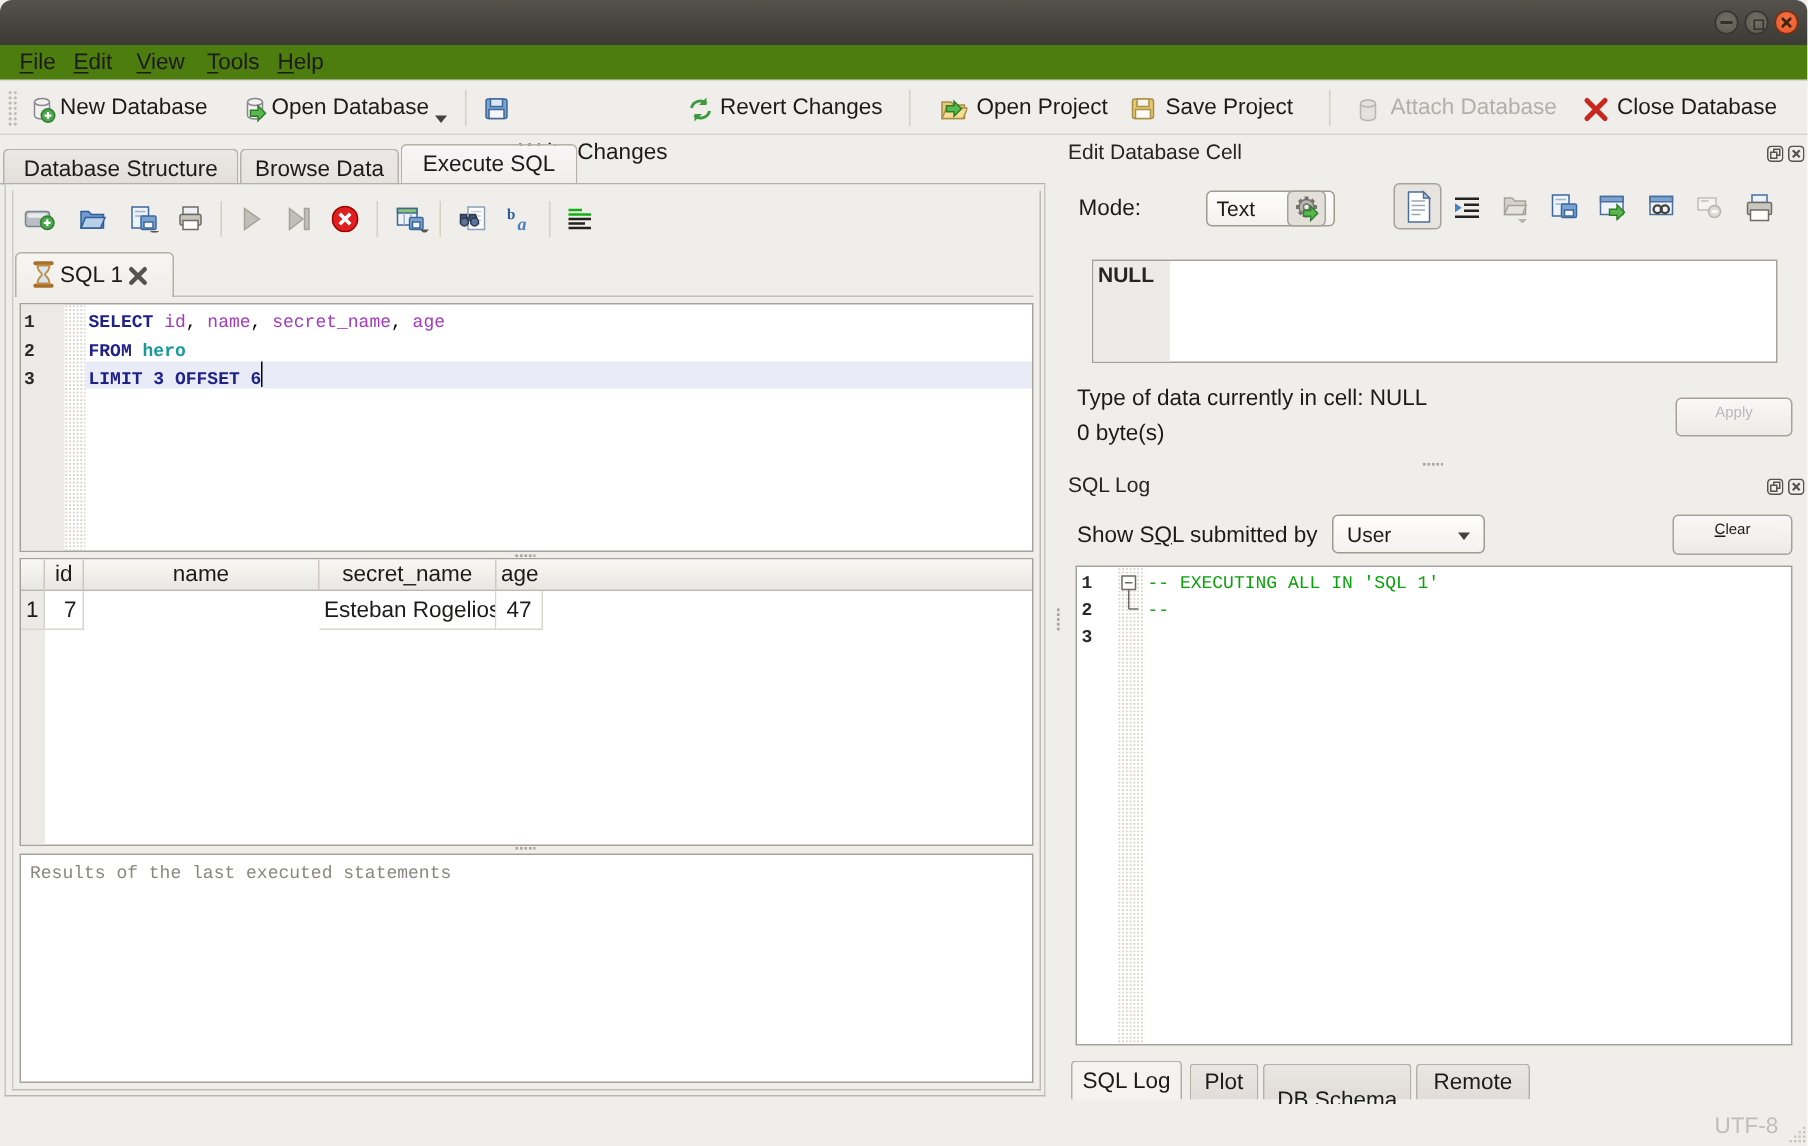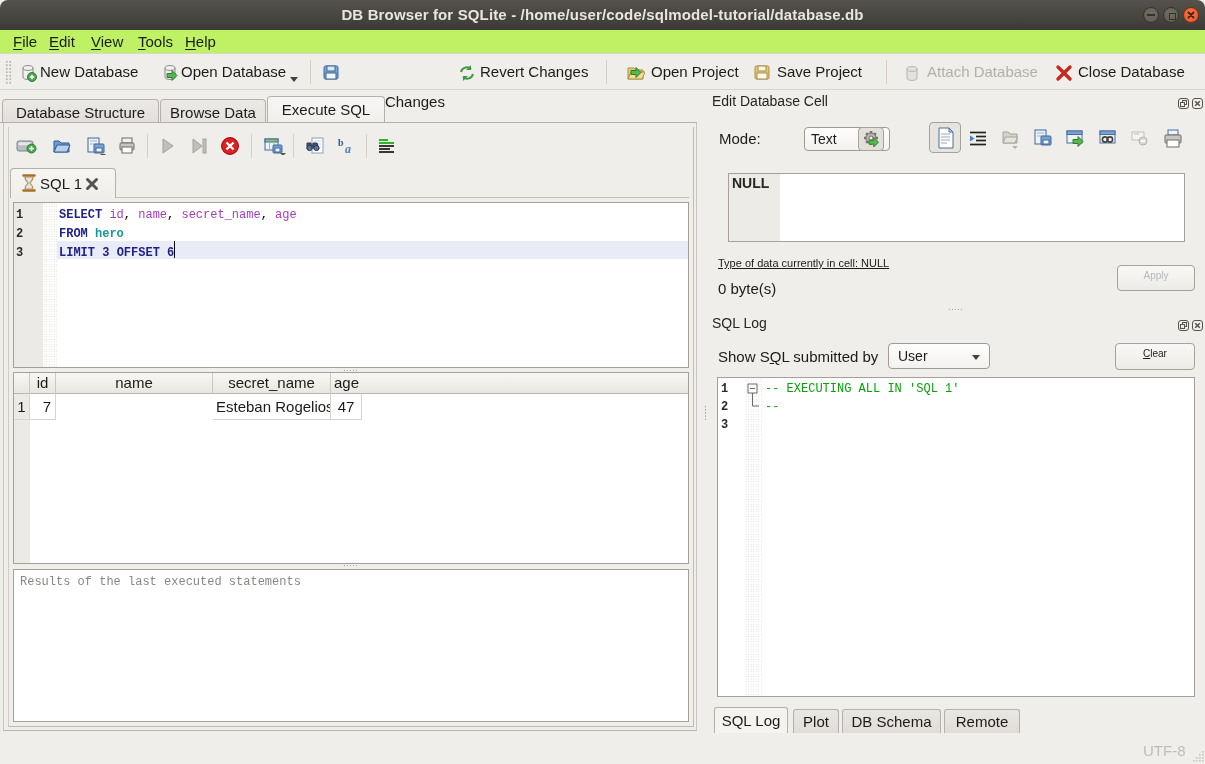--- a/index.html
+++ b/index.html
@@ -12,21 +12,21 @@
   background:linear-gradient(#54524b, #3c3a35); border-radius:8px 8px 0 0; }
 .titlebar .ttext { position:absolute; left:0; top:6px; width:100%; text-align:center;
   color:#e8e5df; font-size:15px; font-weight:bold; letter-spacing:0.14px; }
 .wbtn { position:absolute; top:7px; width:16px; height:16px; border-radius:50%;
   background:#696759; border:1px solid #36342f; }
 .wbtn.min { left:1143px; background:radial-gradient(circle at 50% 40%, #716f64, #5d5b51); }
 .wbtn.max { left:1163px; background:radial-gradient(circle at 50% 40%, #716f64, #5d5b51); }
 .wbtn.close { left:1183px; background:radial-gradient(circle at 50% 40%, #f4764a, #e85426); border-color:#772f12; }
 .wbtn .sym { position:absolute; color:#33312c; font-weight:bold; }
 
-.menubar { position:absolute; left:0; top:30px; width:1205px; height:24px; background:#bef264; border-bottom:1px solid #dcd8d1; }
+.menubar { position:absolute; left:0; top:30px; width:1205px; height:24px; background:#4d7c0f; border-bottom:1px solid #dcd8d1; }
 .menubar span { position:absolute; top:3px; font-size:15px; color:#1c1b19; }
 .menubar u { text-decoration:underline; text-underline-offset:2px; }
 
 .toolbar { position:absolute; left:0; top:54px; width:1205px; height:36px; background:#f0eeea;
   border-bottom:1px solid #d9d5ce; }
 .tbtext { position:absolute; top:9px; font-size:15px; color:#1c1b19; }
 .tbtext.dis { color:#b3b0a9; }
 .tsep { position:absolute; top:6px; width:1px; height:24px; background:#d4d0c8; }
 .grip-v { position:absolute; }
 
@@ -99,21 +99,20 @@
 .btab.active { background:#f4f3f0; }
 .statusbar { position:absolute; left:0; top:736px; width:1205px; height:28px; background:#f0eeea; }
 .dots6 { position:absolute; width:14px; height:3px;
   background-image:radial-gradient(#a9a59d 40%, transparent 45%); background-size:3px 3px; }
 </style>
 </head>
 <body>
 <div class="win"></div>
 
 <div class="titlebar">
-  <div class="ttext">DB Browser for SQLite - /home/user/code/sqlmodel-tutorial/database.db</div>
   <div class="wbtn min">
       <div class="sym" style="left:3px;top:6px;width:8px;height:2px;background:#33312c;"></div>
     </div>
   <div class="wbtn max">
       <div class="sym" style="left:4.5px;top:4.5px;width:7px;height:7px;border:1.4px solid #33312c;"></div>
     </div>
   <div class="wbtn close">
     <svg width="14" height="14" style="position:absolute;left:0px;top:0px" viewBox="0 0 14 14">
       <path d="M4.5 4.5 L9.5 9.5 M9.5 4.5 L4.5 9.5" stroke="#46230f" stroke-width="1.9" stroke-linecap="round"></path>
     </svg>
@@ -410,21 +409,21 @@
 <div class="sqlico" id="ic-print2" style="left:1163px;top:129px;"><svg width="20" height="20" viewBox="0 0 20 20">
       <rect x="5" y="1" width="10" height="5" fill="#eef3f9" stroke="#4a6e9b"></rect>
       <rect x="2" y="6" width="16" height="8" rx="1" fill="#c9c6c0" stroke="#6f6c66"></rect>
       <rect x="4" y="11" width="12" height="7" fill="#fdfdfc" stroke="#6f6c66"></rect>
     </svg></div>
 
 <div class="nullbox">
     <div class="gut"></div>
   <div class="abs" style="left:3px;top:1px;font-size:14px;font-weight:bold;color:#26251f;">NULL</div>
 </div>
-<div class="abs" style="left:718px;top:257px;font-size:11px;color:#1c1b19;text-decoration:underline;">Type of data currently in cell: NULL</div>
+<div class="abs" style="left:718px;top:257px;font-size:15px;color:#1c1b19;">Type of data currently in cell: NULL</div>
 <div class="abs" style="left:718px;top:280px;font-size:15px;color:#1c1b19;">0 byte(s)</div>
 <div class="btn" style="left:1117px;top:265px;width:78px;height:26px;padding-top:4px;color:#b6b8bd;">Apply</div>
 
 <div class="dots6" style="left:948px;top:308px;"></div>
 <div class="docktitle" style="left:712px;top:315px;">SQL Log</div>
 <div class="dockbtn" style="left:1178px;top:317px;"><svg width="11" height="11" viewBox="0 0 11 11">
       <rect x="0.5" y="0.5" width="10" height="10" rx="2.5" fill="none" stroke="#55534c"></rect>
       <rect x="4.5" y="2.5" width="4" height="4" fill="none" stroke="#55534c"></rect>
       <rect x="2.5" y="4.5" width="4" height="4" fill="#f0eeea" stroke="#55534c"></rect>
     </svg></div>
@@ -448,21 +447,21 @@
     <line x1="5" y1="6.5" x2="10" y2="6.5" stroke="#6e6b65"></line>
     <line x1="7.5" y1="11" x2="7.5" y2="24" stroke="#6e6b65"></line>
     <line x1="7.5" y1="24" x2="14" y2="24" stroke="#6e6b65"></line>
   </svg>
   <div class="logline" style="top:4px;">-- EXECUTING ALL IN 'SQL 1'</div>
   <div class="logline" style="top:22px;">--</div>
 </div>
 
 <div class="btab active" style="left:714px;top:707px;width:74px;height:26px;padding-top:4px;">SQL Log</div>
 <div class="btab" style="left:793px;top:709px;width:46px;height:24px;padding-top:3px;">Plot</div>
-<div class="btab" style="left:842px;top:709px;width:99px;height:24px;padding-top:3px;">DB Schema</div>
+<div class="btab" style="left:842px;top:709px;width:99px;height:24px;padding-top:15px;">DB Schema</div>
 <div class="btab" style="left:944px;top:709px;width:76px;height:24px;padding-top:3px;">Remote</div>
 
 <div class="statusbar"></div>
 <div class="abs" style="left:1143px;top:742px;font-size:15px;color:#c0bdb6;">UTF-8</div>
 <svg class="abs" style="left:1191px;top:751px;" width="14" height="13" viewBox="0 0 14 13">
 <g fill="#c9c5bd">
       <rect x="11" y="0" width="1.6" height="1.6"></rect>
       <rect x="8" y="3" width="1.6" height="1.6"></rect>
       <rect x="11" y="3" width="1.6" height="1.6"></rect>
       <rect x="5" y="6" width="1.6" height="1.6"></rect>

